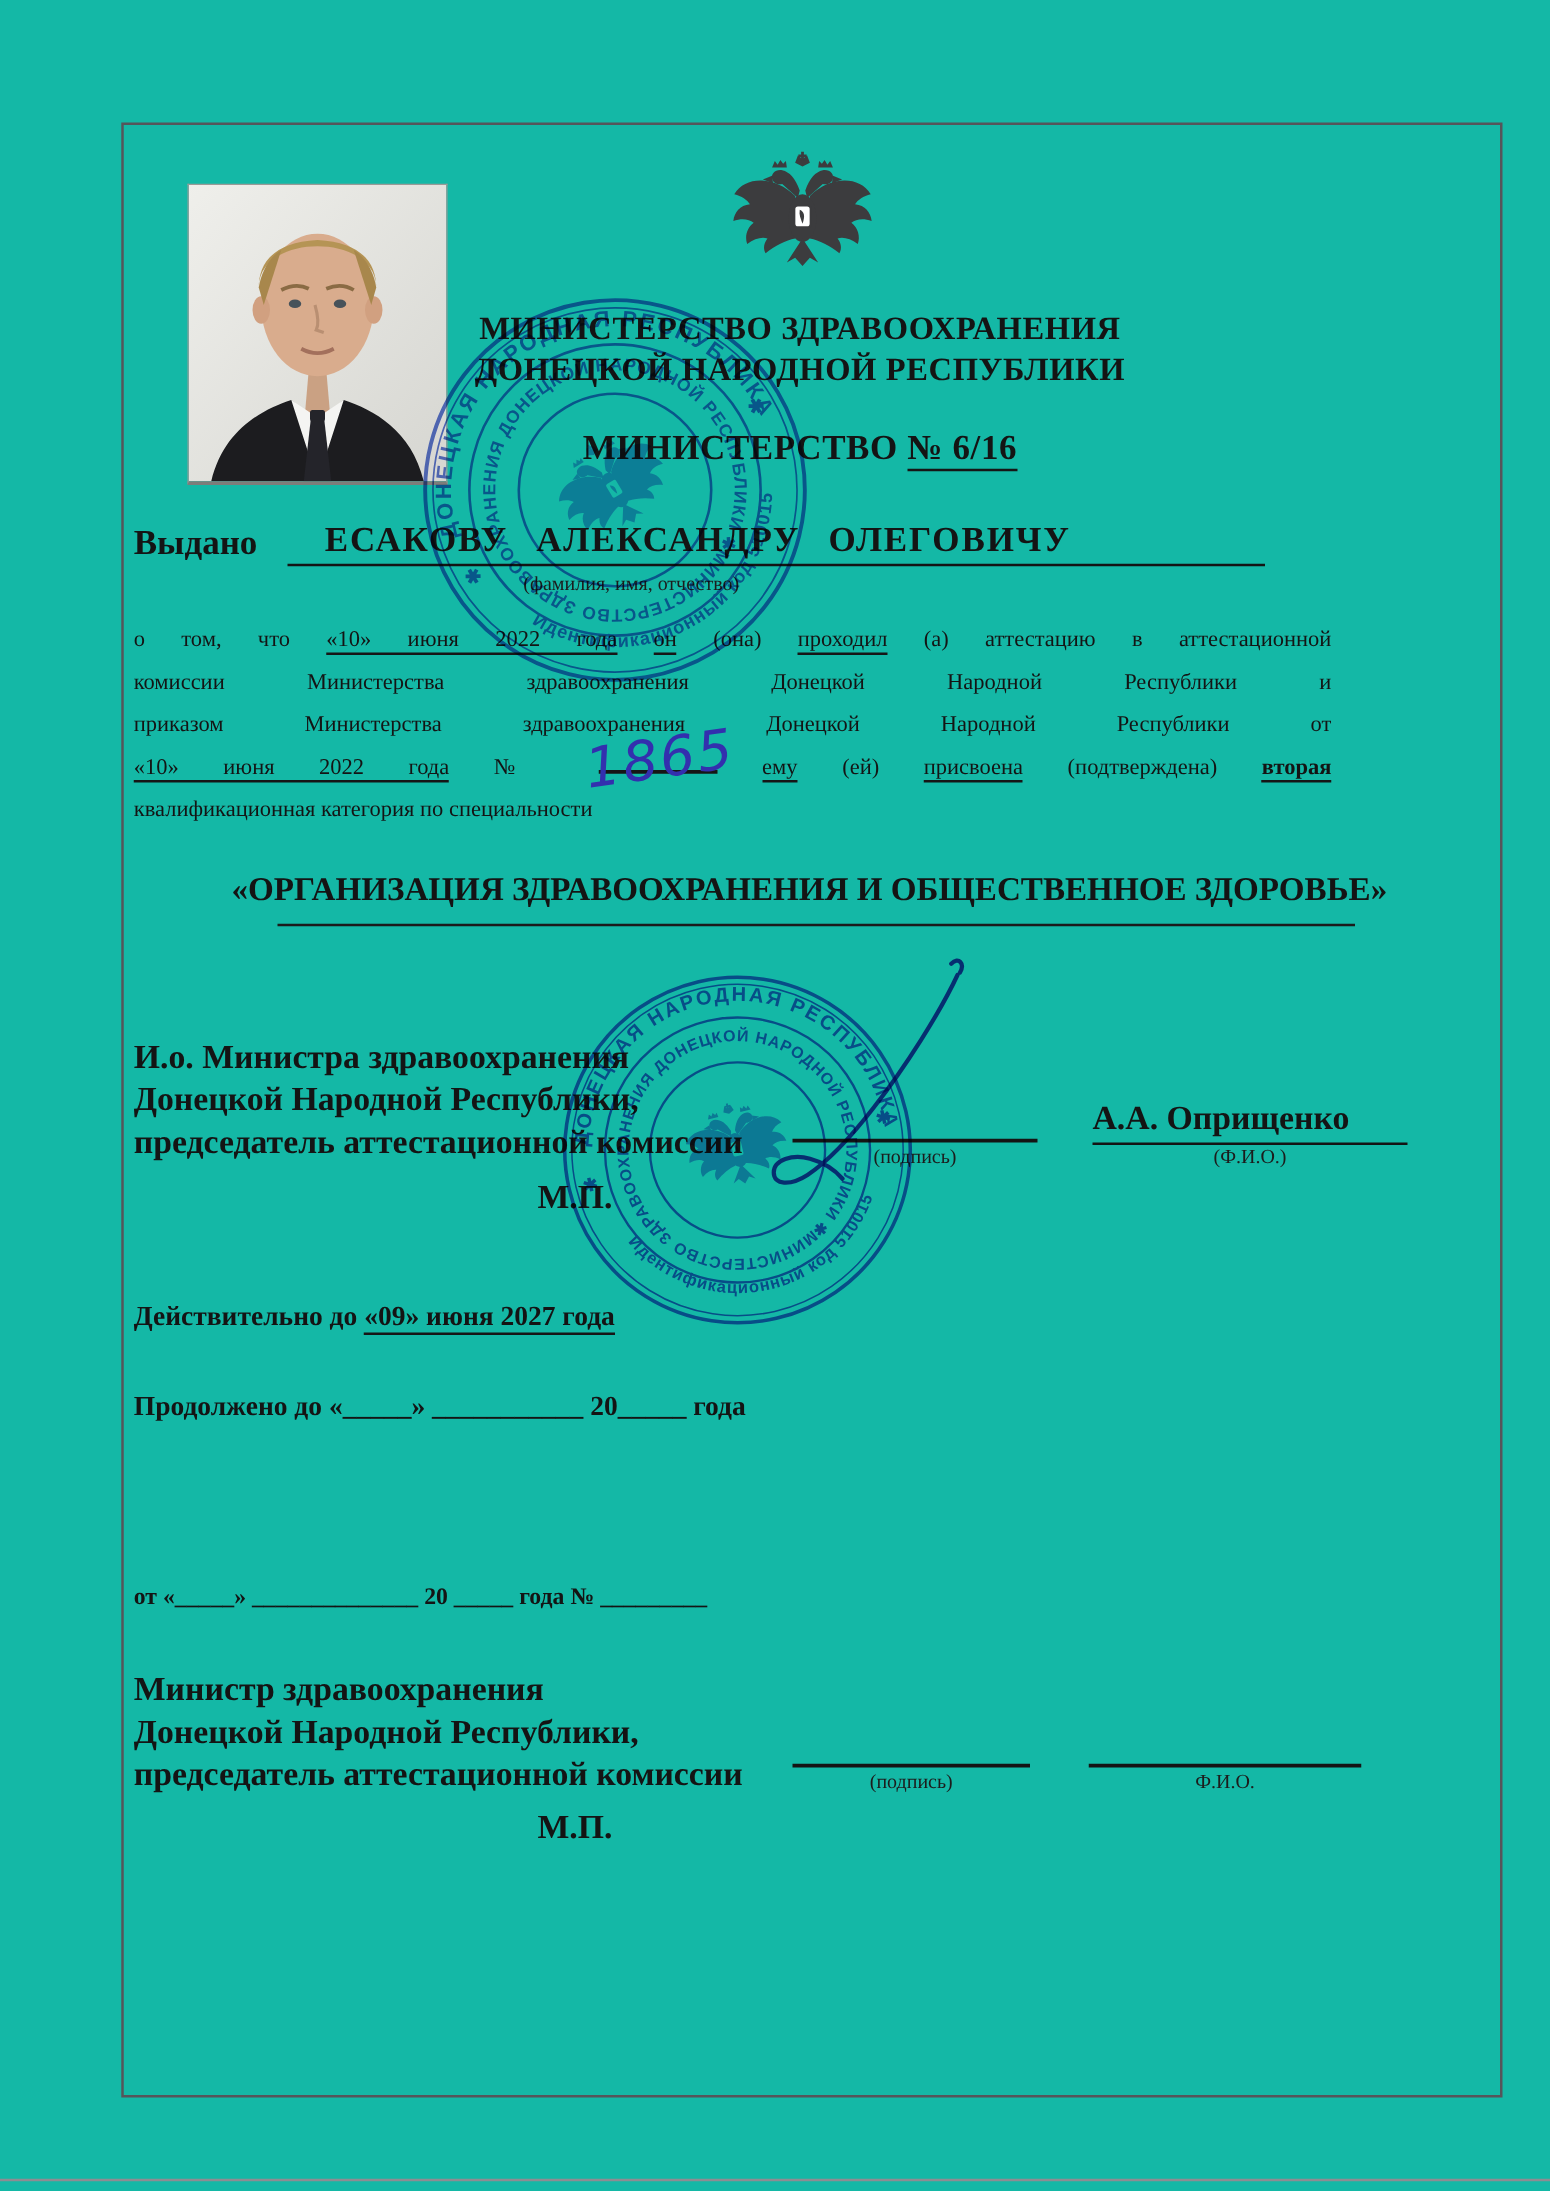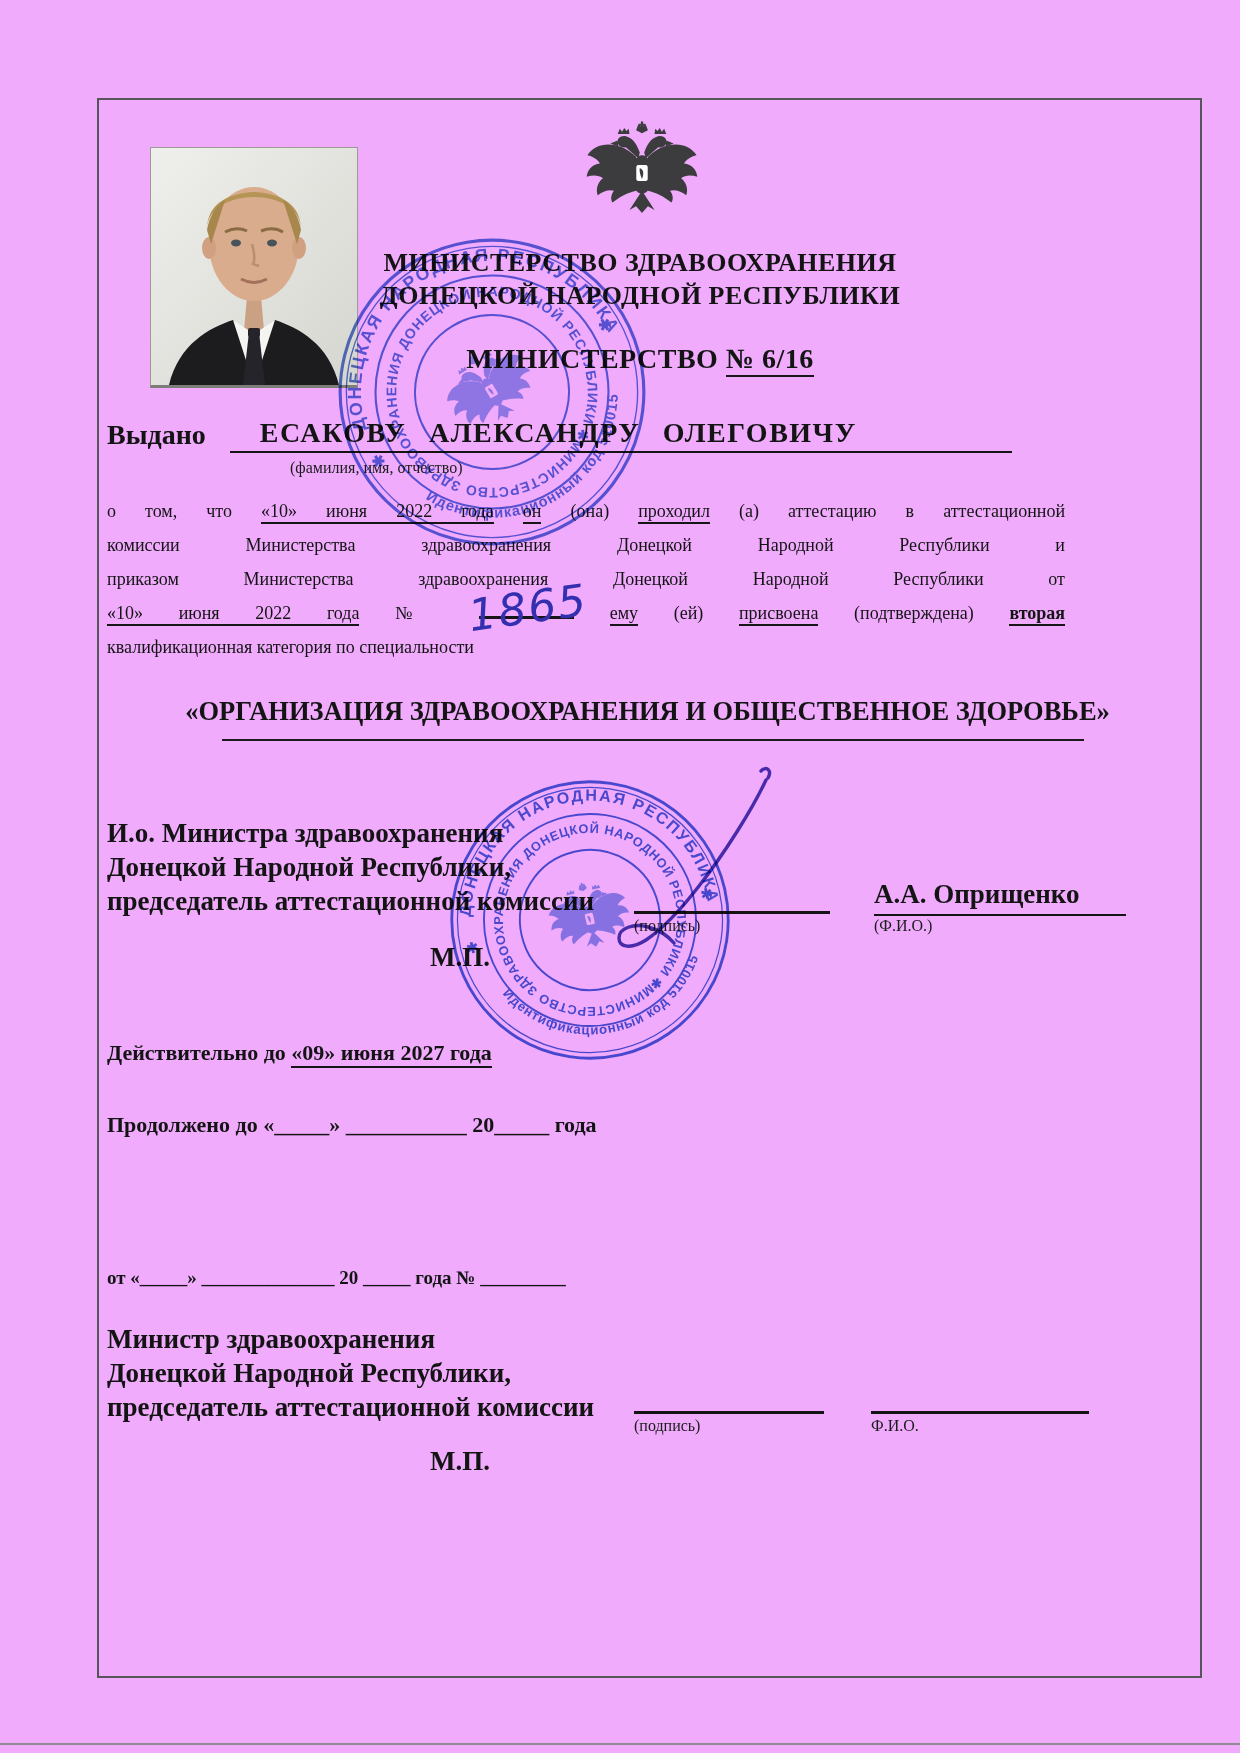--- a/index.html
+++ b/index.html
@@ -1,47 +1,47 @@
 <!DOCTYPE html>
 <html><head>
 <meta charset="utf-8">
 <style>
   html,body{margin:0;padding:0;background:#ffffff;}
-  .doc{position:relative;width:1240px;height:1753px;background:#f0abfc;overflow:hidden;
+  .doc{position:relative;width:1240px;height:1753px;background:#14b8a6;overflow:hidden;
        font-family:"Liberation Serif", serif;color:#141414;}
   .abs{position:absolute;}
   .frame{left:97px;top:98px;width:1101px;height:1576px;border:2px solid #55555a;}
   .scanline{left:0;top:1743px;width:1240px;height:2px;background:#8d8d92;}
   
   .photo{left:150px;top:147px;width:206px;height:237px;border:1px solid #9a9a97;
          border-bottom:3px solid #7d7d7a;z-index:1;}
   .emblem{left:583px;top:112px;width:118px;height:128px;color:#3c3c3e;z-index:2;}
   .hcenter{left:140px;width:1000px;text-align:center;}
   .min-line{font-weight:bold;font-size:26px;letter-spacing:.5px;}
   .doc-title{font-weight:bold;font-size:28px;letter-spacing:.5px;}
   .u{border-bottom:2px solid #161616;padding-bottom:1px;}
   
   .issued-row{left:107px;top:417px;width:905px;display:flex;align-items:center;z-index:3;}
   .issued-label{font-weight:bold;font-size:28px;margin-right:24px;white-space:nowrap;}
   .issued-name-box{flex:1;border-bottom:2.5px solid #141414;padding:0 0 2px 30px;}
   .issued-name{font-weight:bold;font-size:28px;letter-spacing:1.5px;word-spacing:14px;white-space:nowrap;}
-  .small-cap{font-size:16px;color:#1c1c1c;}
+  .small-cap{font-size:16px;color:#1c1c1c;text-align:center;}
   
   .para{left:107px;top:494px;width:958px;font-size:18px;line-height:34px;z-index:3;}
   .jline{text-align:justify;text-align-last:justify;}
   .lline{text-align:left;}
   .blank95{display:inline-block;width:95px;border-bottom:3px solid #161616;height:1em;vertical-align:baseline;}
   .hand-number{left:468px;top:582px;font-size:44px;font-style:italic;color:#332fae;
                transform:rotate(-8deg);font-family:"DejaVu Sans",sans-serif;z-index:6;letter-spacing:2px;}
   
   .spec-title{left:97px;top:696px;width:1101px;text-align:center;font-weight:bold;font-size:26.5px;z-index:3;}
   .spec-line{left:222px;top:739px;width:862px;height:2px;background:#1b1b1b;}
   .spec-cap{left:290px;top:749px;width:590px;}
   
-  .block3{font-weight:600;font-size:27px;line-height:34px;z-index:3;}
+  .block3{font-weight:600;font-size:27px;line-height:34px;z-index:3;margin-top:12px;}
   .act-block{left:107px;top:816px;}
   .sigline{height:2.5px;background:#141414;z-index:4;}
   .sig1{left:634px;top:911px;width:196px;}
   .sigcap1{left:634px;top:917px;width:196px;}
   .name2{left:874px;top:879px;width:252px;font-weight:600;font-size:27px;
          border-bottom:2px solid #141414;padding-bottom:4px;white-space:nowrap;z-index:3;}
   .fiocap1{left:874px;top:917px;width:252px;}
   .mp1{left:430px;top:942px;}
   .mp2{left:430px;top:1446px;}
   .mp{font-weight:600;font-size:27px;z-index:3;}

